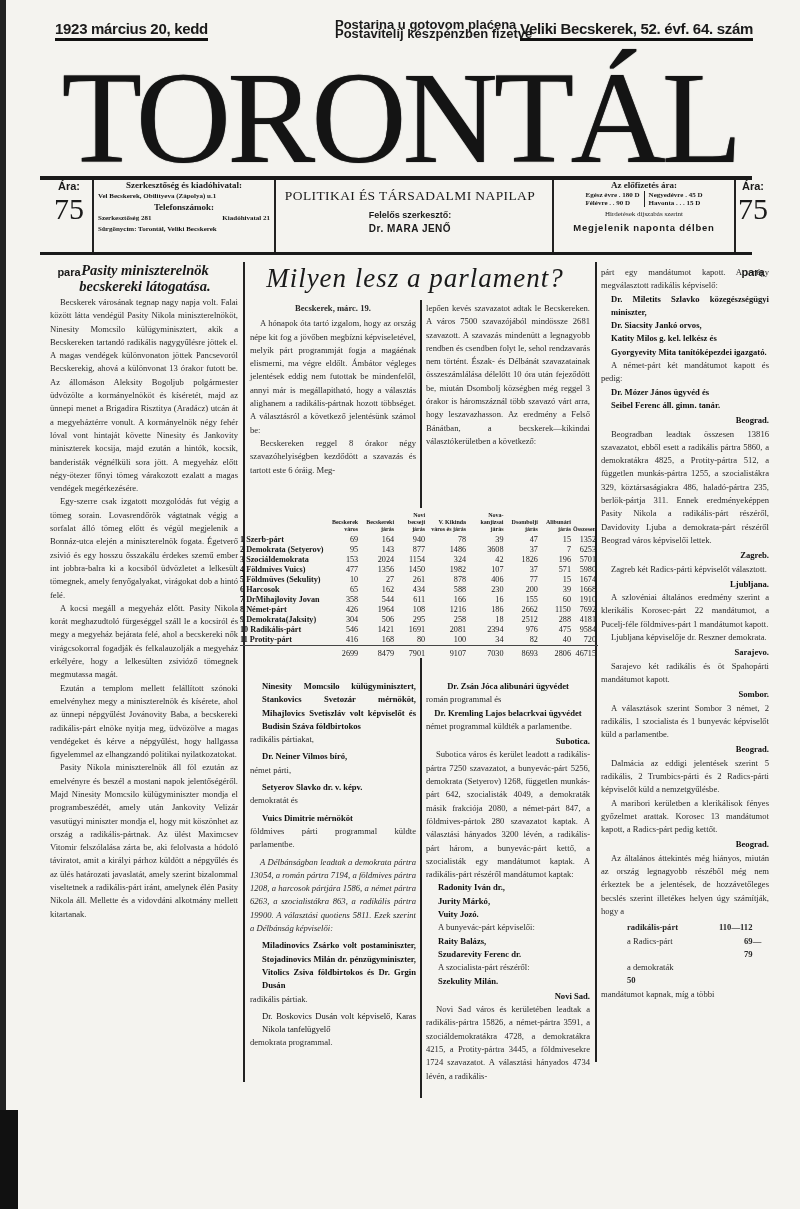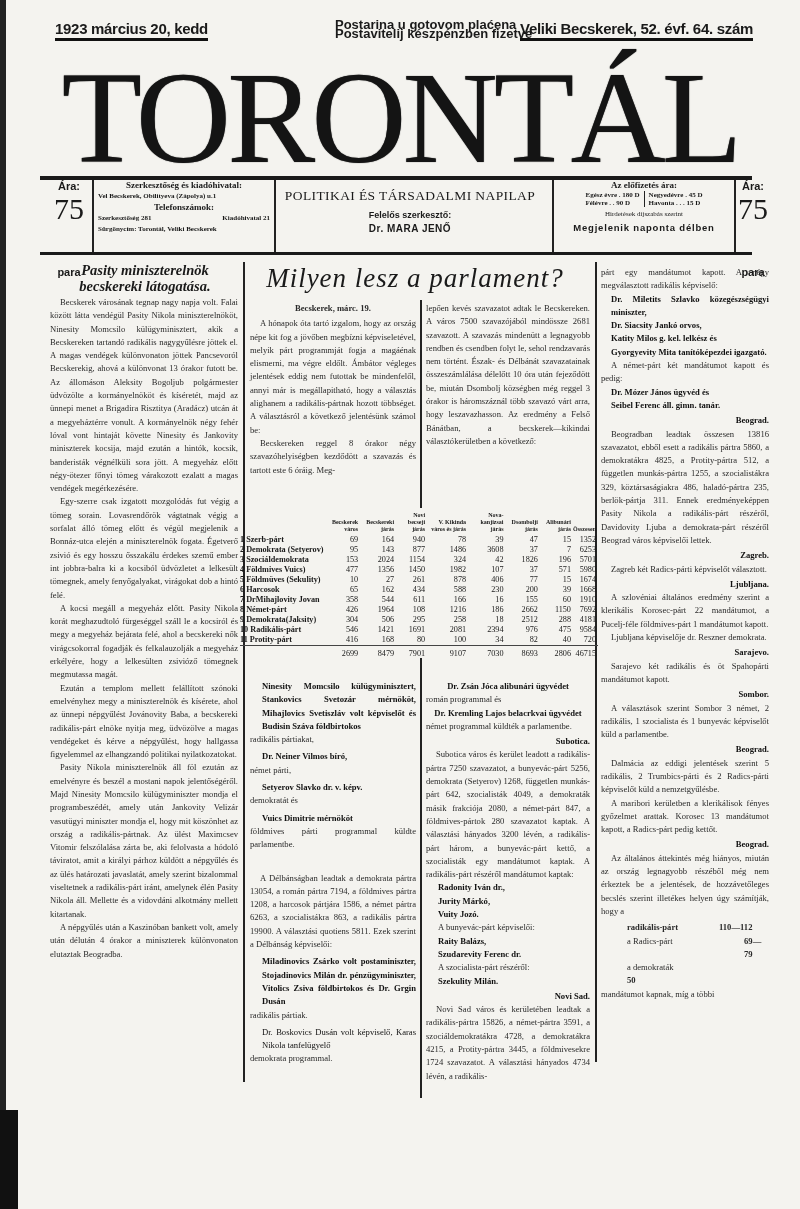--- a/index.html
+++ b/index.html
@@ -98,21 +98,20 @@
 <div class="vsep" style="left:420px;top:658px;height:440px;width:1.5px;"></div>
 <div class="vsep" style="left:595px;top:262px;height:800px;width:1.5px;"></div>
 
 <div class="h-left">Pasity miniszterelnök becskereki látogatása.</div>
 <div class="col" style="left:50px;top:296px;width:188px;">
   <p>Becskerek városának tegnap nagy napja volt. Falai között látta vendégül Pasity Nikola miniszterelnököt, Ninesity Momcsilo külügyminisztert, akik a Becskereken tartandó radikális nagygyűlésre jöttek el. A magas vendégek különvonaton jöttek Pancsevoról Becskerekig, ahová a különvonat 13 órakor futott be. Az állomáson Aleksity Bogoljub polgármester üdvözölte a kormányelnököt és kíséretét, majd az ünnepi menet a Brigadira Risztitya (Aradácz) utcán át a megyeháztérre vonult. A kormányelnök négy fehér lóval vont hintaját követte Ninesity és Jankovity miniszterek kocsija, majd ezután a hintók, kocsik, banderisták végnélküli sora jött. A megyeház előtt négy-ötezer főnyi tömeg várakozott ezalatt a magas vendégek megérkezésére.</p>
   <p>Egy-szerre csak izgatott mozgolódás fut végig a tömeg sorain. Lovasrendőrök vágtatnak végig a sorfalat álló tömeg előtt és végül megjelenik a Bonnáz-utca elején a miniszterelnök fogata. Égetverő zsivió és egy hosszu ősszakálu érdekes szemű ember int jobbra-balra ki a kocsiból üdvözletet a lelkesült tömegnek, amely fenyőgalyakat, virágokat dob a hintó felé.</p>
   <p>A kocsi megáll a megyeház előtt. Pasity Nikola korát meghazudtoló fürgeséggel száll le a kocsiról és megy a megyeház bejárata felé, ahol a becskereki nők virágcsokorral fogadják és felkalauzolják a megyeház erkélyére, hogy a lelkesülten zsivióző tömegnek megmutassa magát.</p>
   <p>Ezután a templom mellett felállított szónoki emelvényhez megy a miniszterelnök és kísérete, ahol az ünnepi népgyűlést Jovánovity Baba, a becskereki radikális-párt elnöke nyitja meg, üdvözölve a magas vendégeket és kérve a népgyűlést, hogy hallgassa figyelemmel az elhangzandó politikai nyilatkozatokat.</p>
   <p>Pasity Nikola miniszterelnök áll föl ezután az emelvényre és beszél a mostani napok jelentőségéről. Majd Ninesity Momcsilo külügyminiszter mondja el programbeszédét, amely után Jankovity Velizár vasutügyi miniszter mondja el, hogy mit köszönhet az ország a radikális-pártnak. Az ülést Maximcsev Vitomir felszólalása zárta be, aki felolvasta a hódoló táviratot, amit a királyi párhoz küldött a népgyűlés és az ülés határozati javaslatát, amely szerint bizalommal viseltetnek a radikális-párt iránt, amelynek élén Pasity Nikola áll. Mellette és a vidovdáni alkotmány mellett kitartanak.</p>
-  <p>A népgyűlés után a Kaszinóban bankett volt, amely után délután 4 órakor a miniszterek különvonaton elutaztak Beogradba.</p>
 </div>
 
 <div class="h-main">Milyen lesz a parlament?</div>
 <div class="col" style="left:250px;top:302px;width:166px;">
   <div style="text-align:center;font-weight:bold;margin-bottom:2px;">Becskerek, márc. 19.</div>
   <p>A hónapok óta tartó izgalom, hogy az ország népe kit fog a jövőben megbízni képviseletével, melyik párt programmját fogja a magáénak elismerni, ma végre eldőlt. Ámbátor végleges jelentések eddig nem futottak be mindenfelől, annyi már is megállapitható, hogy a választás alighanem a radikális-pártnak hozott többséget. A választásról a következő jelentésünk számol be:</p>
   <p>Becskereken reggel 8 órakor négy szavazóhelyiségben kezdődött a szavazás és tartott este 6 óráig. Meg-</p>
 </div>
 <div class="col" style="left:426px;top:302px;width:164px;">
   <p style="text-indent:0">lepően kevés szavazatot adtak le Becskereken. A város 7500 szavazójából mindössze 2681 szavazott. A szavazás mindenütt a legnagyobb rendben és csendben folyt le, sehol rendzavarás nem történt. Észak- és Délbánát szavazatainak összeszámlálása délelőtt 10 óra után fejeződött be, miután Dsombolj községben még reggel 3 órakor is háromszáznál több szavazó várt arra, hogy leszavazhasson. Az eredmény a Felső Bánátban, a becskerek—kikindai választókerületben a következő:</p>
@@ -270,21 +269,21 @@
 
 <div class="col" style="left:250px;top:680px;width:166px;">
   <div class="names" style="">Ninesity Momcsilo külügyminisztert, Stankovics Svetozár mérnököt, Mihajlovics Svetiszláv volt képviselőt és Budisin Száva földbirtokos</div>
   <div>radikális pártiakat,</div>
   <div class="names" style="margin-top:4px;">Dr. Neiner Vilmos bíró,</div>
   <div>német párti,</div>
   <div class="names" style="margin-top:4px;">Setyerov Slavko dr. v. képv.</div>
   <div>demokratát és</div>
   <div class="names" style="margin-top:4px;">Vuics Dimitrie mérnököt</div>
   <div>földmives párti programmal küldte parlamentbe.</div>
-  <p style="margin-top:20px;">A Délbánságban leadtak a demokrata pártra 13054, a román pártra 7194, a földmives pártra 1208, a harcosok pártjára 1586, a német pártra 6263, a szocialistákra 863, a radikális pártra 19900. A választási quotiens 5811. Ezek szerint a Délbánság képviselői:</p>
+  <p style="margin-top:4px;font-style:italic;">A Délbánságban leadtak a demokrata pártra 13054, a román pártra 7194, a földmives pártra 1208, a harcosok pártjára 1586, a német pártra 6263, a szocialistákra 863, a radikális pártra 19900. A választási quotiens 5811. Ezek szerint a Délbánság képviselői:</p>
   <div class="names" style="margin-top:4px;">Miladinovics Zsárko volt postaminiszter, Stojadinovics Milán dr. pénzügyminiszter, Vitolics Zsiva földbirtokos és Dr. Grgin Dusán</div>
   <div>radikális pártiak.</div>
   <div class="names" style="margin-top:4px;font-weight:normal;">Dr. Boskovics Dusán volt képviselő, Karas Nikola tanfelügyelő</div>
   <div>demokrata programmal.</div>
 </div>
 
 <div class="col" style="left:426px;top:680px;width:164px;">
   <div class="b" style="text-align:center;">Dr. Zsán Jóca alibunári ügyvédet</div>
   <div>román programmal és</div>
   <div class="b" style="text-align:center;">Dr. Kremling Lajos belacrkvai ügyvédet</div>

